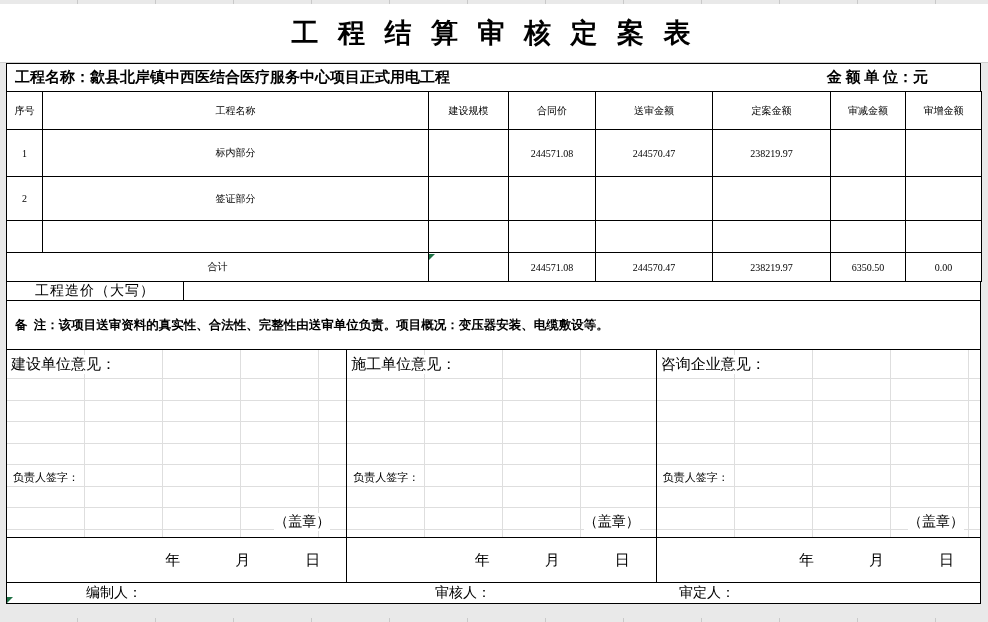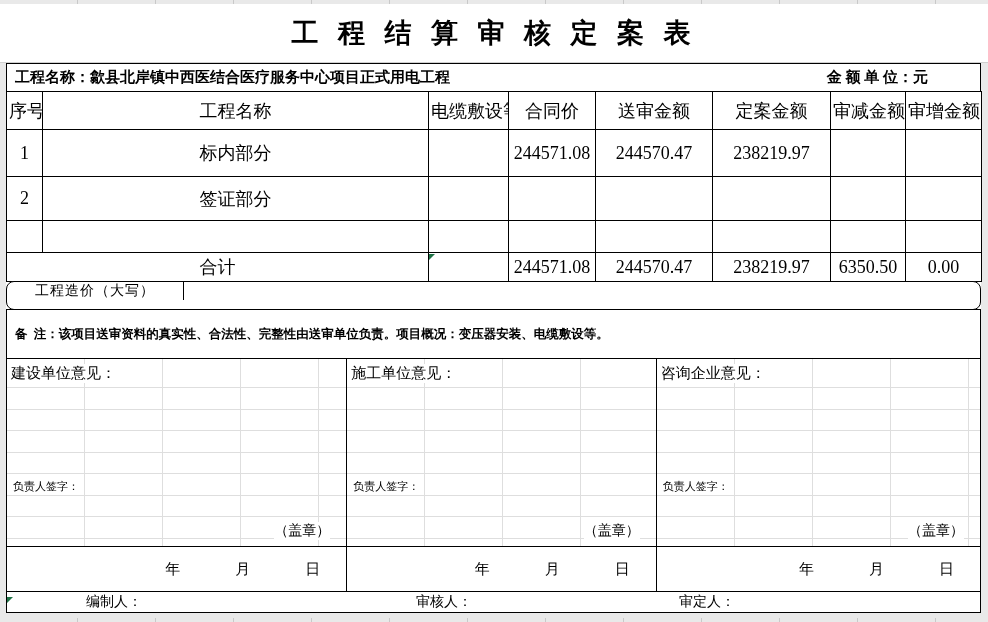--- a/index.html
+++ b/index.html
@@ -26,29 +26,29 @@
   }
   .sec{box-sizing:border-box;border:1px solid #000;margin-top:-1px;background:#fff;font-family:Liberation Serif, serif;}
   .sec.first{margin-top:0;}
   
   .row-name{height:29px;display:flex;align-items:center;padding:0 8px;font-size:15px;font-weight:bold;}
   .row-name .proj{flex:1;white-space:pre;}
   .row-name .unit{font-weight:bold;white-space:pre;margin-right:44px;}
   
   table.grid{border-collapse:collapse;table-layout:fixed;width:975px;margin-top:-1px;}
   table.grid td{box-sizing:border-box;border:1px solid #000;text-align:center;vertical-align:middle;
-    font-size:18px;padding:0 2px;overflow:hidden;white-space:nowrap;}
+    font-size:10px;padding:0 2px;overflow:hidden;white-space:nowrap;}
   table.grid tr.hdr td{height:38px;}
   table.grid tr.r1 td{height:47px;}
   table.grid tr.r2 td{height:44px;}
   table.grid tr.r3 td{height:32px;}
   table.grid tr.rt td{height:29px;}
   td.num{font-family:"Liberation Serif",serif;font-size:15px;}
   
-  .row-words{height:29px;display:flex;align-items:flex-start;border-radius:8px;}
+  .row-words{height:20px;display:flex;align-items:center;}
   .row-words .lbl{width:177px;box-sizing:border-box;border-right:1px solid #000;
     display:flex;align-items:center;justify-content:center;font-size:14px;letter-spacing:1px;}
   .row-words .val{flex:1;display:flex;align-items:center;padding:0 6px;font-size:16px;font-weight:bold;}
   
   .row-note{height:50px;display:flex;align-items:center;padding:0 8px;font-size:12.5px;font-weight:bold;white-space:pre;}
   
   .row-ops{height:189px;display:flex;align-items:center;}
   .op{position:relative;box-sizing:border-box;height:100%;
     background-image:
       repeating-linear-gradient(to right,transparent 0,transparent 77px,#dedede 77px,#dedede 78px),
@@ -65,21 +65,21 @@
   .dc{box-sizing:border-box;height:100%;display:flex;align-items:center;justify-content:flex-end;font-size:15px;}
   .dc span{display:inline-block;}
   .dc .m{margin-left:55px;}
   .dc .d{margin-left:55px;margin-right:26px;}
   .dc1{width:341px;border-right:1px solid #000;}
   .dc2{width:310px;border-right:1px solid #000;}
   .dc3{width:324px;}
   
   .row-footer{height:22px;position:relative;font-size:14px;}
   .row-footer span{position:absolute;top:50%;transform:translateY(-50%);white-space:nowrap;}
-  .f1{left:79px;} .f2{left:409px;} .f3{left:672px;}
+  .f1{left:79px;} .f2{left:428px;} .f3{left:672px;}
   
   .green-tri{position:absolute;width:0;height:0;border-top:6px solid #1e7145;border-right:6px solid transparent;z-index:5;}
 </style>
 </head>
 <body>
 
 <div class="gridlines-strip" style="top:0;height:4px;"></div>
 <div class="gridlines-strip" style="top:618px;height:4px;"></div>
 
 <div class="title-band">
@@ -101,21 +101,21 @@
         <col style="width:87px">
       <col style="width:117px">
         <col style="width:118px">
         <col style="width:75px">
         <col style="width:76px">
     </colgroup>
     <tbody>
         <tr class="hdr">
       <td>序号</td>
       <td>工程名称</td>
-      <td>电缆敷设等</td>
+      <td>建设规模</td>
       <td>合同价</td>
       <td>送审金额</td>
       <td>定案金额</td>
       <td>审减金额</td>
       <td>审增金额</td>
     </tr>
     <tr class="r1">
       <td class="num">1</td>
       <td>标内部分</td>
       <td></td>

